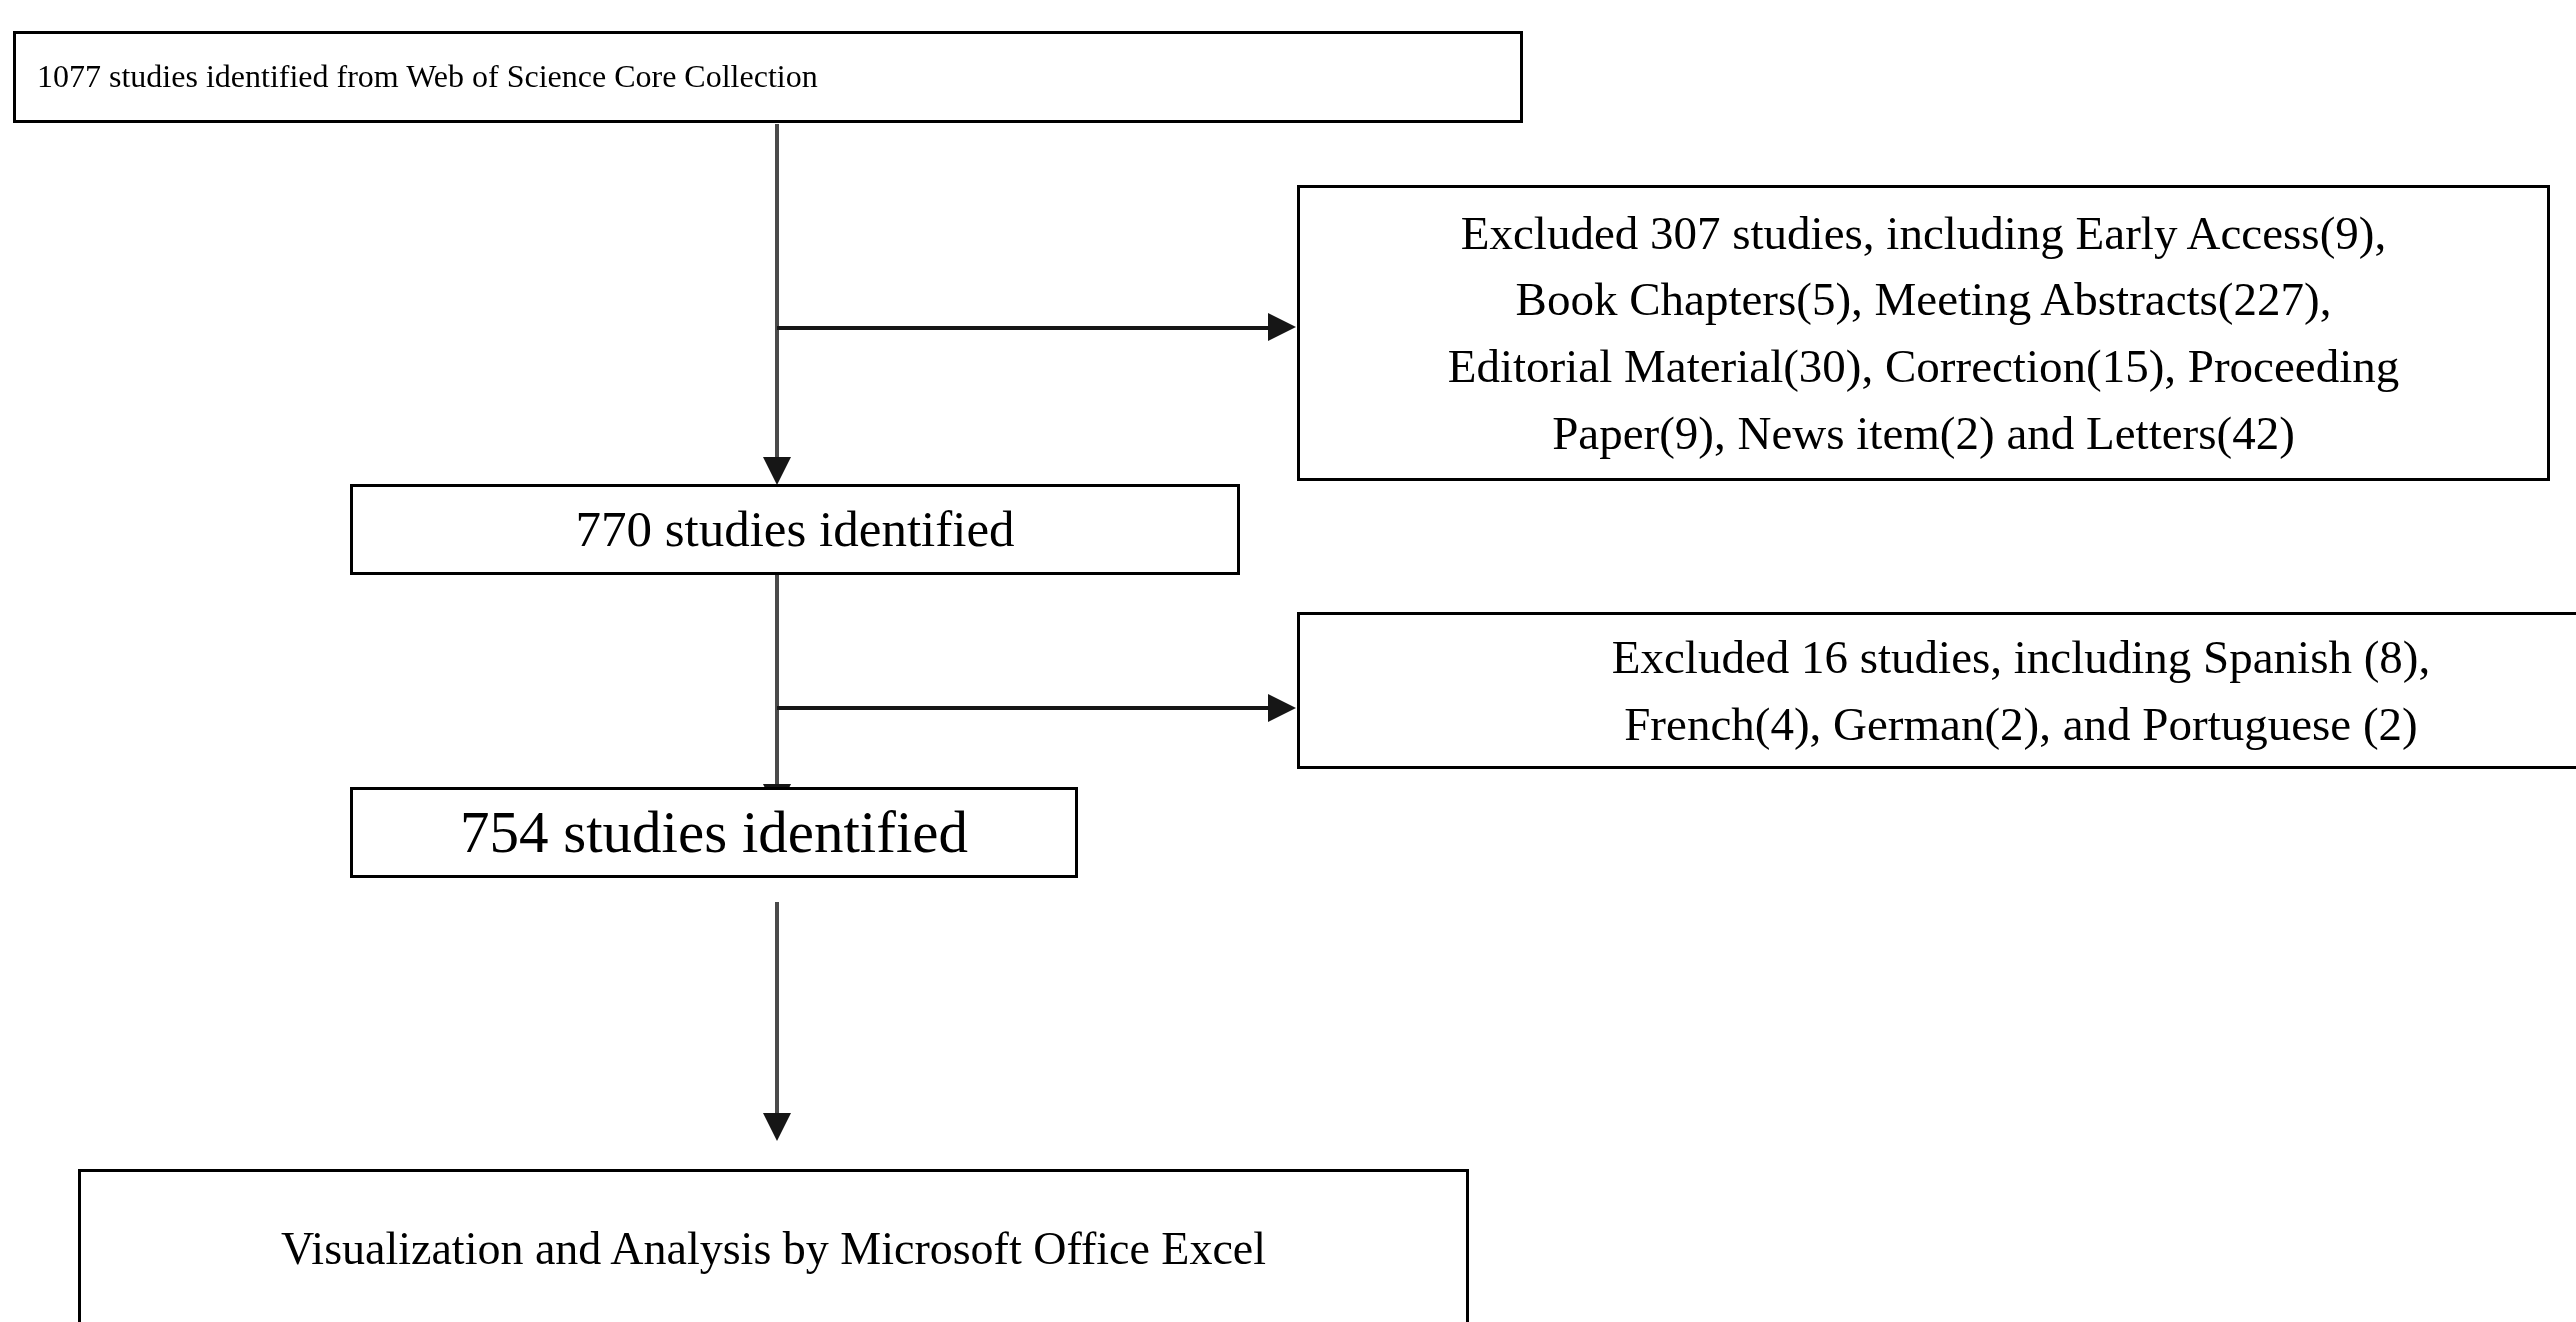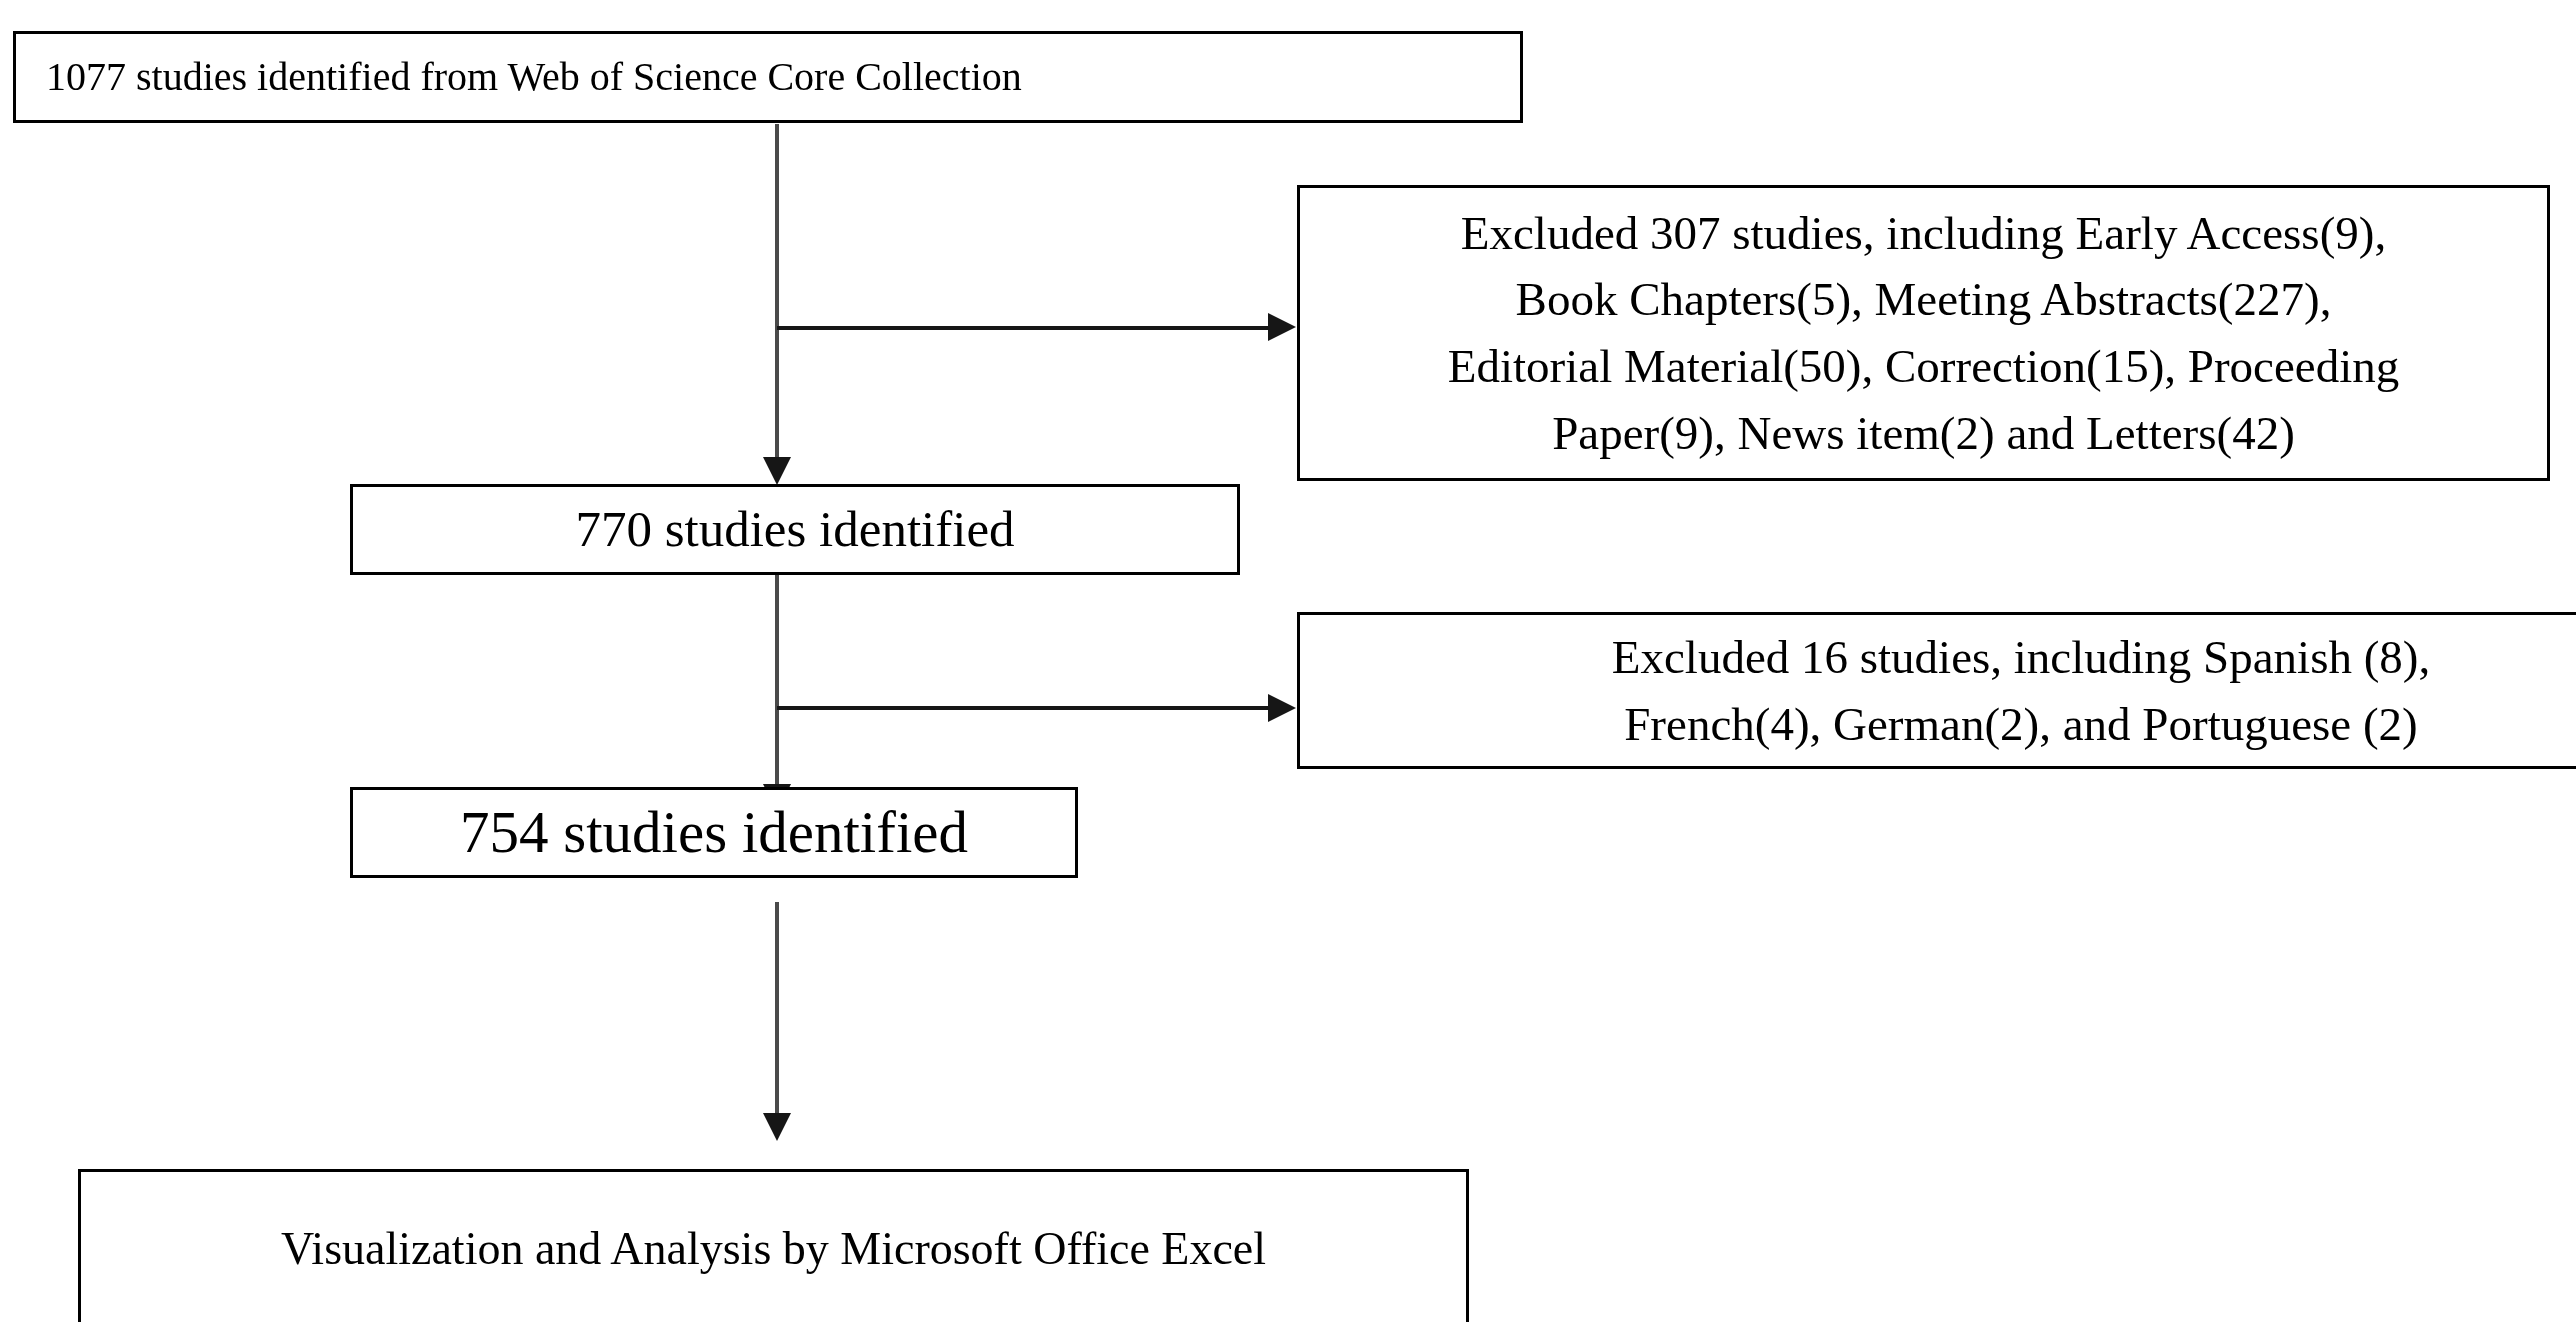--- a/index.html
+++ b/index.html
@@ -32,23 +32,23 @@
   }
   .flow-box .line {
     display: block;
     white-space: nowrap;
   }
 
   
   #box-source {
     left: 13px;  top: 31px;
     width: 1510px; height: 92px;
-    font-size: 40px;
+    font-size: 32px;
     align-items: flex-start;
-    padding-left: 30px;
+    padding-left: 21px;
   }
   #box-excluded-types {
     left: 1297px; top: 185px;
     width: 1253px; height: 296px;
     font-size: 47px;
     padding: 4.9px 11.5px;
   }
   #box-identified-770 {
     left: 350px; top: 484px;
     width: 890px; height: 91px;
@@ -137,21 +137,21 @@
   <div class="conn-v" id="spine-c"></div>
   <div class="arrow-down" id="arrow-c"></div>
 
   <div class="flow-box" id="box-source">
     <span class="line">1077 studies identified from Web of Science Core Collection</span>
   </div>
 
   <div class="flow-box" id="box-excluded-types">
     <span class="line">Excluded 307 studies, including Early Access(9),</span>
     <span class="line">Book Chapters(5),  Meeting Abstracts(227),</span>
-    <span class="line">Editorial Material(50), Correction(15), Proceeding</span>
+    <span class="line">Editorial Material(30), Correction(15), Proceeding</span>
     <span class="line">Paper(9), News item(2) and Letters(42)</span>
   </div>
 
   <div class="flow-box" id="box-identified-770">
     <span class="line">770 studies identified</span>
   </div>
 
   <div class="flow-box" id="box-excluded-langs">
     <span class="line">Excluded 16 studies, including Spanish (8),</span>
     <span class="line">French(4), German(2), and Portuguese (2)</span>

